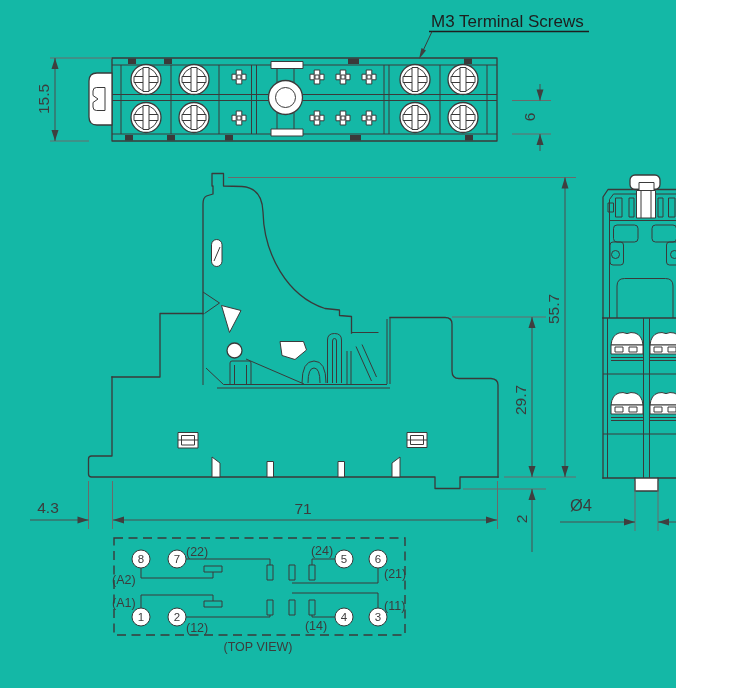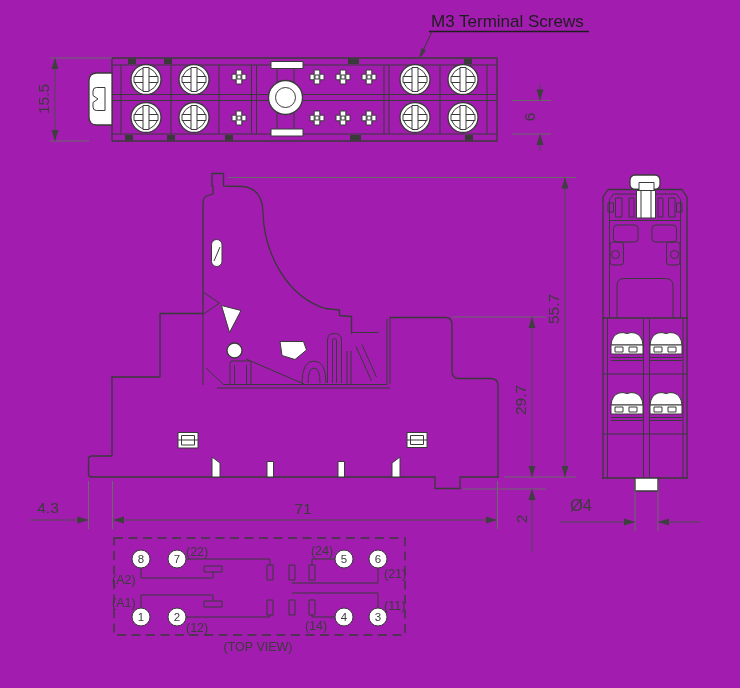--- a/index.html
+++ b/index.html
@@ -1,16 +1,16 @@
 <!DOCTYPE html>
 <html><head>
 <meta charset="utf-8">
 <style>
   html,body{margin:0;padding:0;background:#fff;}
-  .canvas{position:relative;width:740px;height:688px;background:#a21caf;overflow:hidden;}
+  .canvas{position:relative;width:676px;height:688px;background:#14b8a6;overflow:hidden;}
   svg{position:absolute;left:0;top:0;font-family:"Liberation Sans",sans-serif;}
   .ln{stroke:#3a3a3a;fill:none;stroke-width:1.3;stroke-linejoin:round;stroke-linecap:square;}
   .thin{stroke:#3a3a3a;fill:none;stroke-width:1;stroke-linejoin:round;}
   .wf{fill:#ffffff;}
   .dk{fill:#3a3a3a;stroke:none;}
   .dim{stroke:#4d4d4d;fill:none;stroke-width:1;}
   .dimx{stroke:#6a6a6a;fill:none;stroke-width:1;}
   .arr{fill:#3f3f3f;stroke:none;}
   .dimtxt{fill:#3c3c3c;font-size:15.5px;text-anchor:middle;}
   .lbl{fill:#1e1e1e;font-size:17px;}

